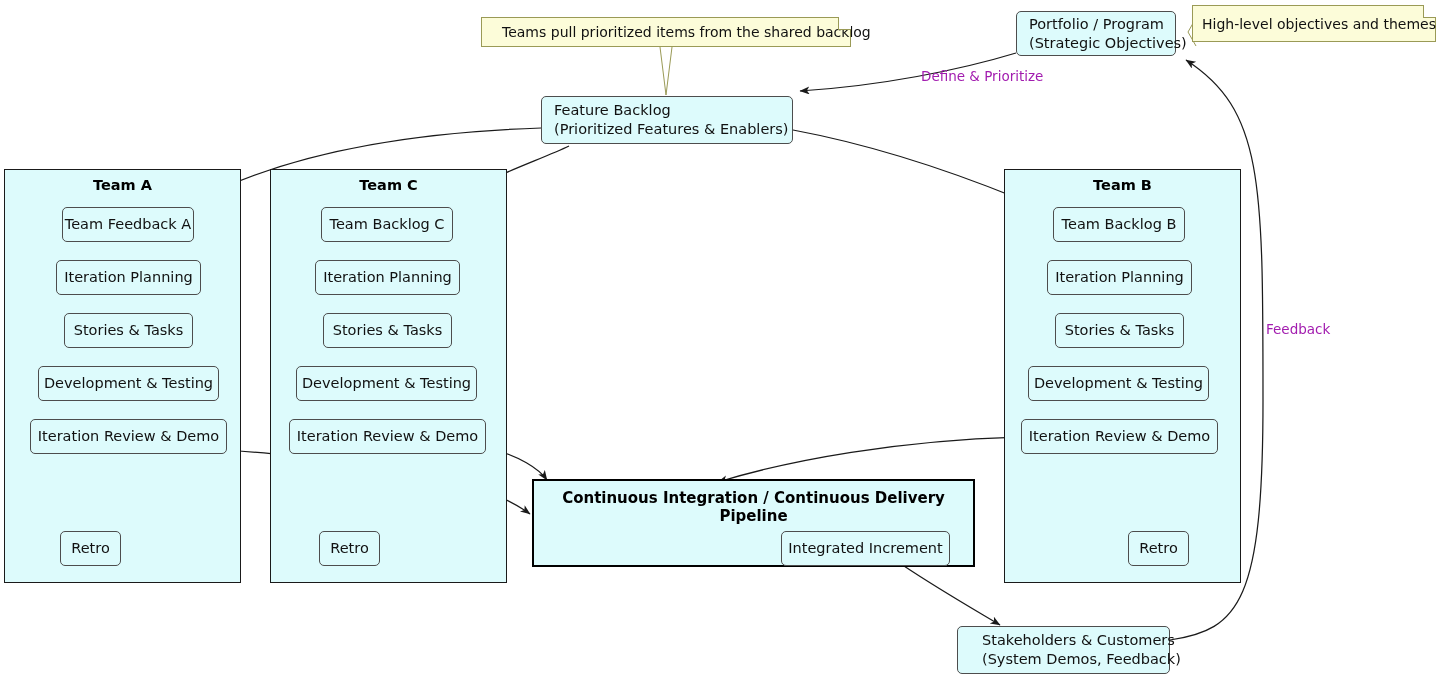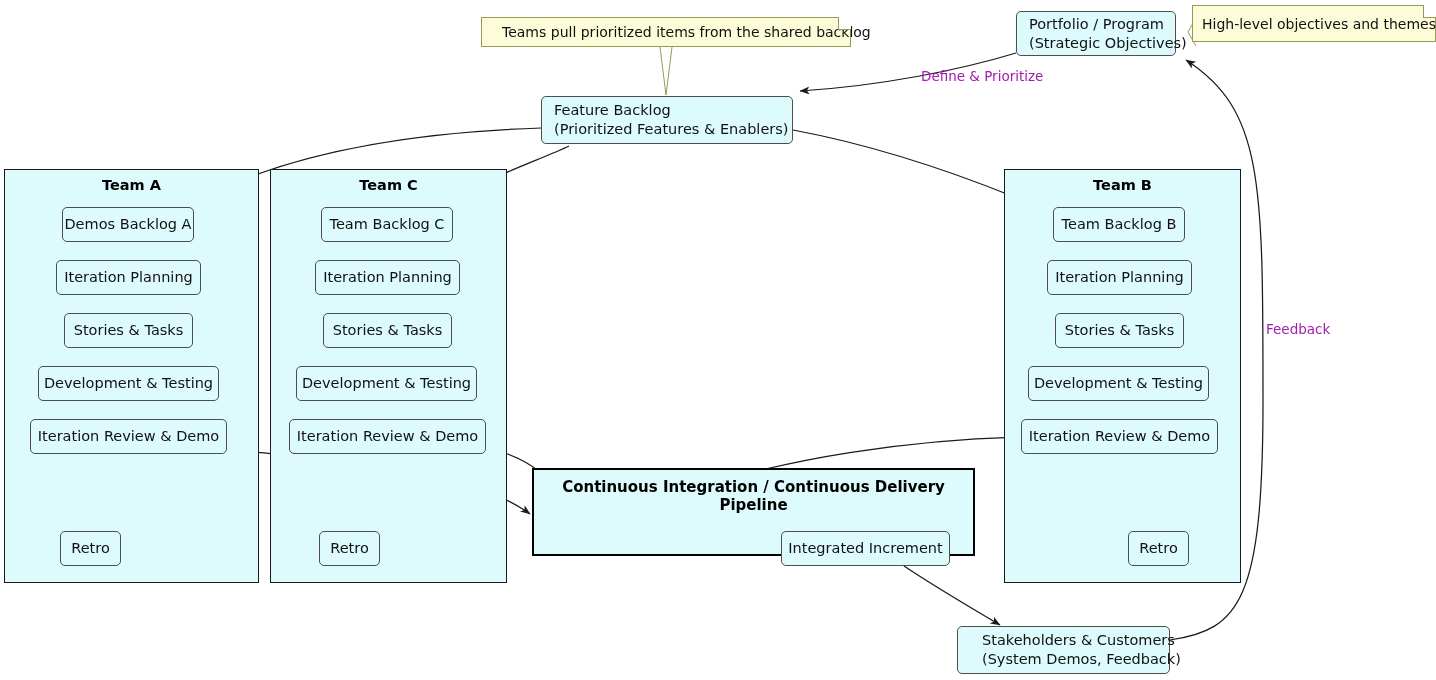--- a/index.html
+++ b/index.html
@@ -100,25 +100,25 @@
     <span><span>Portfolio / Program</span><br><span>(Strategic Objectives)</span></span>
   </div>
 
   <div class="node multiline" style="left:541px;top:96px;width:252px;height:48px;">
     <span><span>Feature Backlog</span><br><span>(Prioritized Features &amp; Enablers)</span></span>
   </div>
 
   <div class="edge-label" style="left:921px;top:68px;">Define &amp; Prioritize</div>
   <div class="edge-label" style="left:1266px;top:321px;">Feedback</div>
 
-  <div class="lane" style="left:4px;top:169px;width:255px;height:414px;">
+  <div class="lane" style="left:4px;top:169px;width:237px;height:414px;">
     <div class="lane-title">Team A</div>
   </div>
   <div class="node" style="left:62px;top:207px;width:132px;height:35px;">
-      <span>Demos Backlog A</span>
+      <span>Team Feedback A</span>
     </div>
   <div class="node" style="left:56px;top:260px;width:145px;height:35px;">
       <span>Iteration Planning</span>
     </div>
   <div class="node" style="left:64px;top:313px;width:129px;height:35px;">
       <span>Stories &amp; Tasks</span>
     </div>
   <div class="node" style="left:38px;top:366px;width:181px;height:35px;">
       <span>Development &amp; Testing</span>
     </div>
@@ -166,21 +166,21 @@
   <div class="node" style="left:1028px;top:366px;width:181px;height:35px;">
       <span>Development &amp; Testing</span>
     </div>
   <div class="node" style="left:1021px;top:419px;width:197px;height:35px;">
       <span>Iteration Review &amp; Demo</span>
     </div>
   <div class="node" style="left:1128px;top:531px;width:61px;height:35px;">
       <span>Retro</span>
     </div>
 
-  <div class="bigbox" style="left:532px;top:468px;width:443px;height:88px;">
+  <div class="bigbox" style="left:532px;top:479px;width:443px;height:88px;">
     <div class="bigbox-title">Continuous Integration / Continuous Delivery Pipeline</div>
   </div>
   <div class="node" style="left:781px;top:531px;width:169px;height:35px;">
       <span>Integrated Increment</span>
     </div>
 
   <div class="node multiline" style="left:957px;top:626px;width:213px;height:48px;padding-left:24px;">
     <span><span>Stakeholders &amp; Customers</span><br><span>(System Demos, Feedback)</span></span>
   </div>
 

